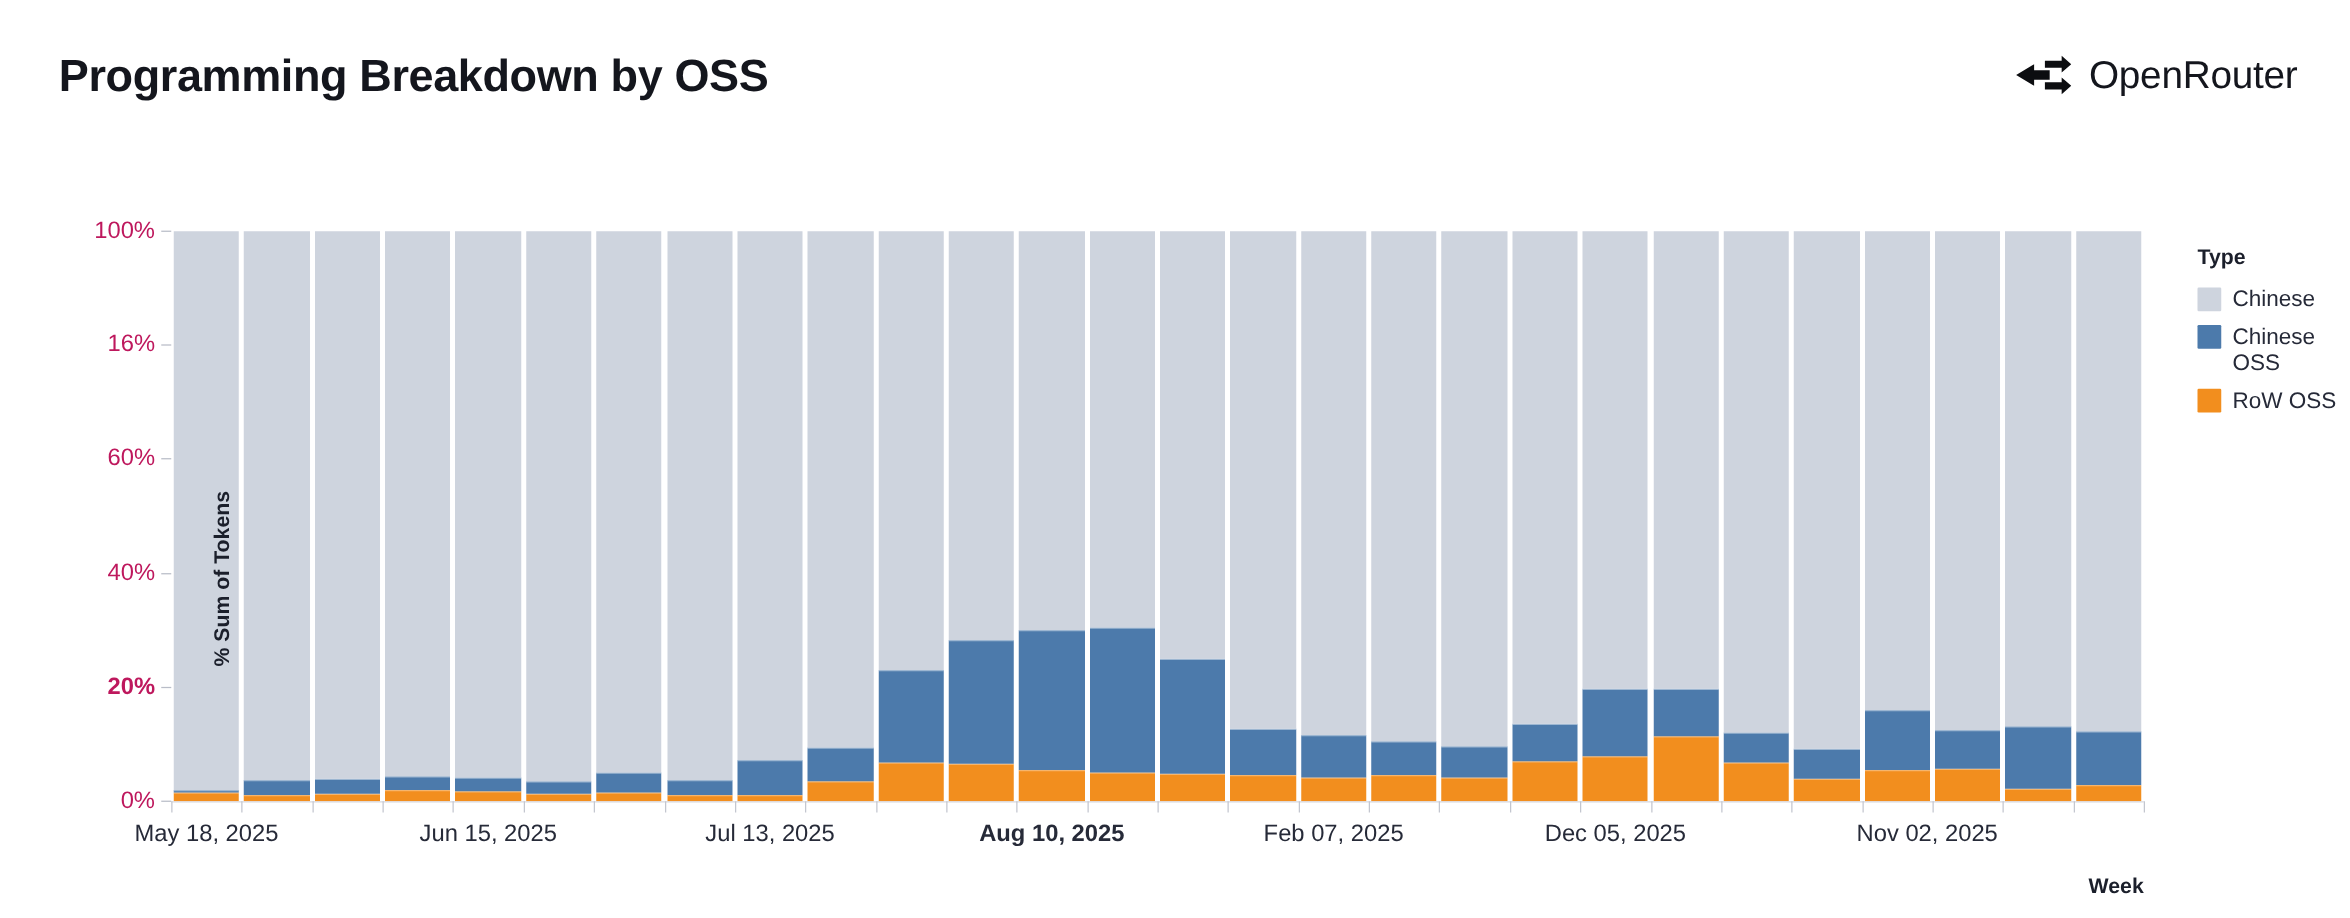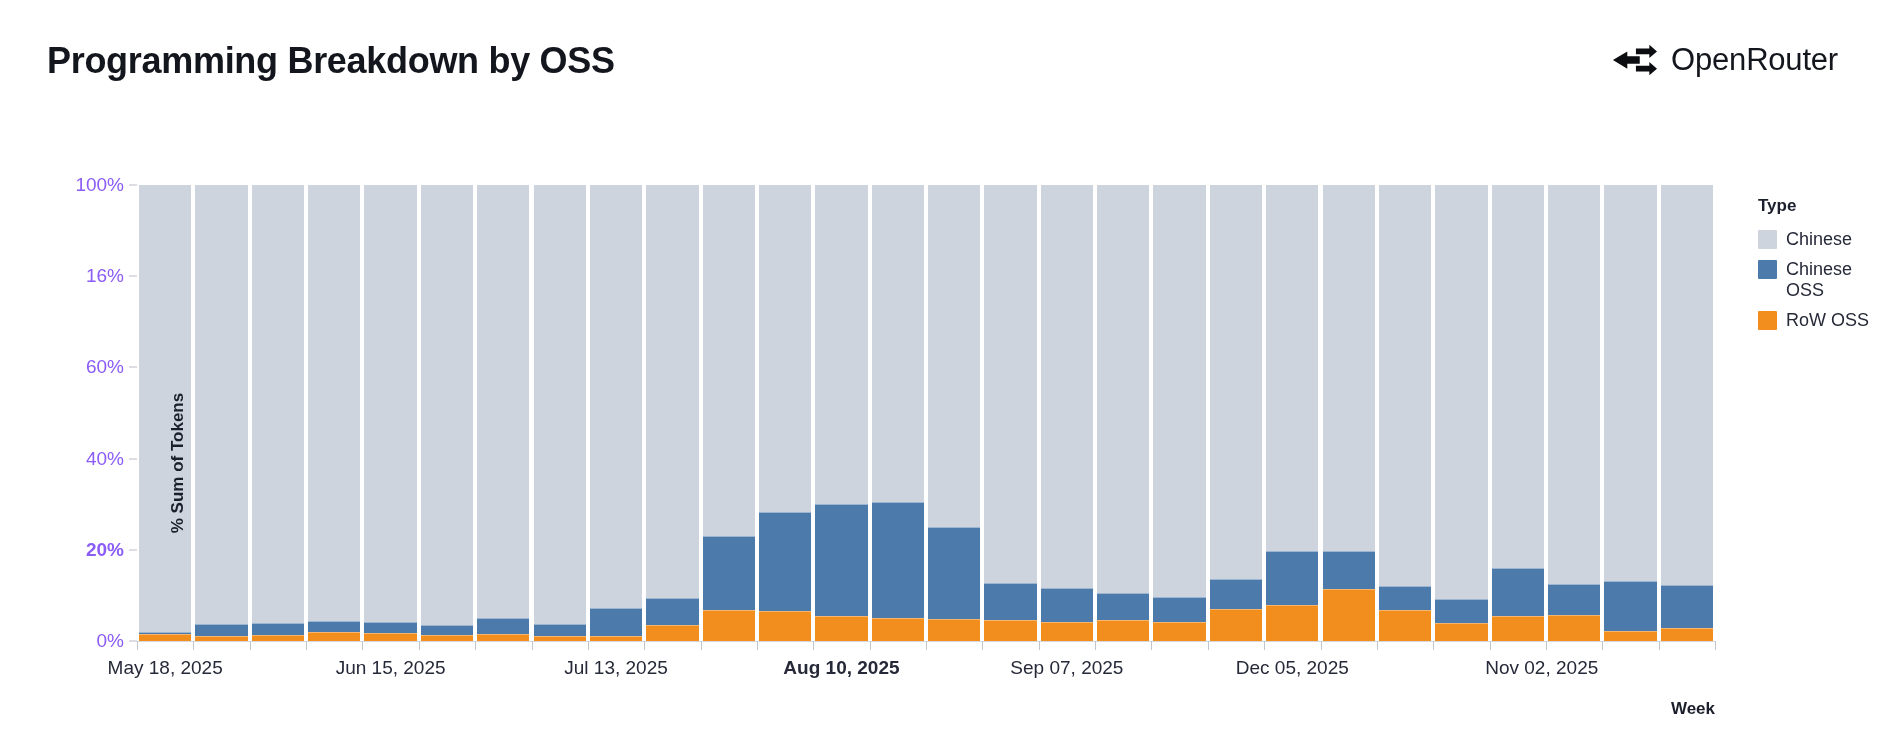--- a/index.html
+++ b/index.html
@@ -52,21 +52,21 @@
     transform:rotate(-90deg);
     transform-origin:center center;
     text-align:center;
     font-size:17px;font-weight:700;color:#1b1f2b;
     white-space:nowrap;
   }
   .ytick{
     position:absolute;right:100%;
     transform:translateY(-50%);
     padding-right:13px;
-    font-size:19px;color:#8b5cf6;white-space:nowrap;
+    font-size:19px;color:#be185d;white-space:nowrap;
   }
   .ytick-mark{
     position:absolute;right:100%;
     width:8px;height:1px;background:#b9bdc8;
     transform:translateY(-0.5px);
   }
 
   
   #x-axis-line{
     position:absolute;left:0;right:0;bottom:-1px;height:1px;background:#d6d8de;
@@ -326,21 +326,21 @@
       <div class="xtick-mark" style="left: 1296.21px;"></div>
       <div class="xtick-mark" style="left: 1352.57px;"></div>
       <div class="xtick-mark" style="left: 1408.93px;"></div>
       <div class="xtick-mark" style="left: 1465.29px;"></div>
       <div class="xtick-mark" style="left: 1521.64px;"></div>
       <div class="xtick-mark" style="left: 1578px;"></div>
       <div class="xtick-label" style="left: 28.1786px;">May 18, 2025</div>
       <div class="xtick-label" style="left: 253.607px;">Jun 15, 2025</div>
       <div class="xtick-label" style="left: 479.036px;">Jul 13, 2025</div>
       <div class="xtick-label" style="left: 704.464px; font-weight: bold;">Aug 10, 2025</div>
-      <div class="xtick-label" style="left: 929.893px;">Sep 07, 2025</div>
+      <div class="xtick-label" style="left: 929.893px;">Feb 07, 2025</div>
       <div class="xtick-label" style="left: 1155.32px;">Dec 05, 2025</div>
       <div class="xtick-label" style="left: 1380.75px; margin-left: 24px;">Nov 02, 2025</div>
     </div>
 </div>
 
 <div id="legend">
   <div id="legend-title">Type</div>
   <div id="legend-items">
       <div class="legend-item">
         <span class="legend-swatch" style="background: rgb(206, 212, 222);"></span>

